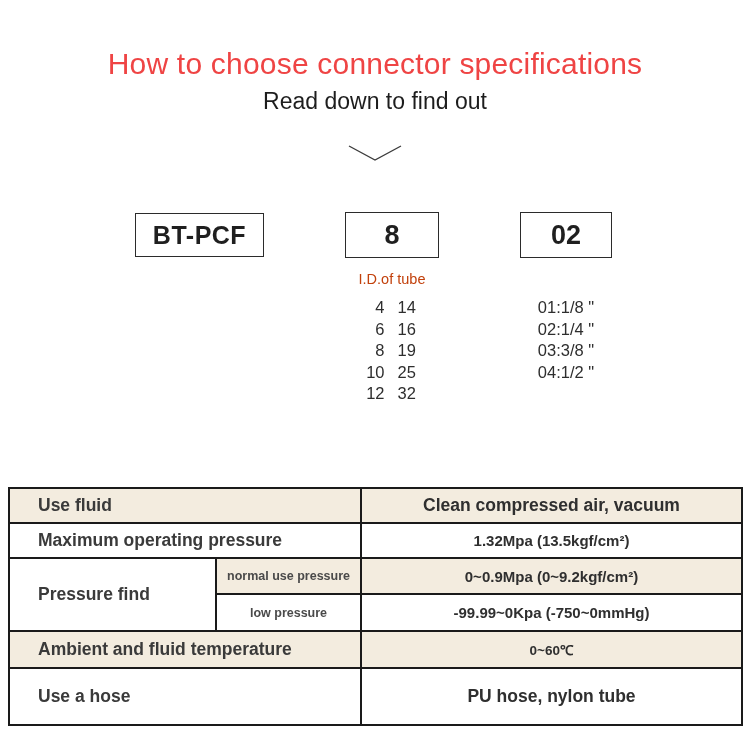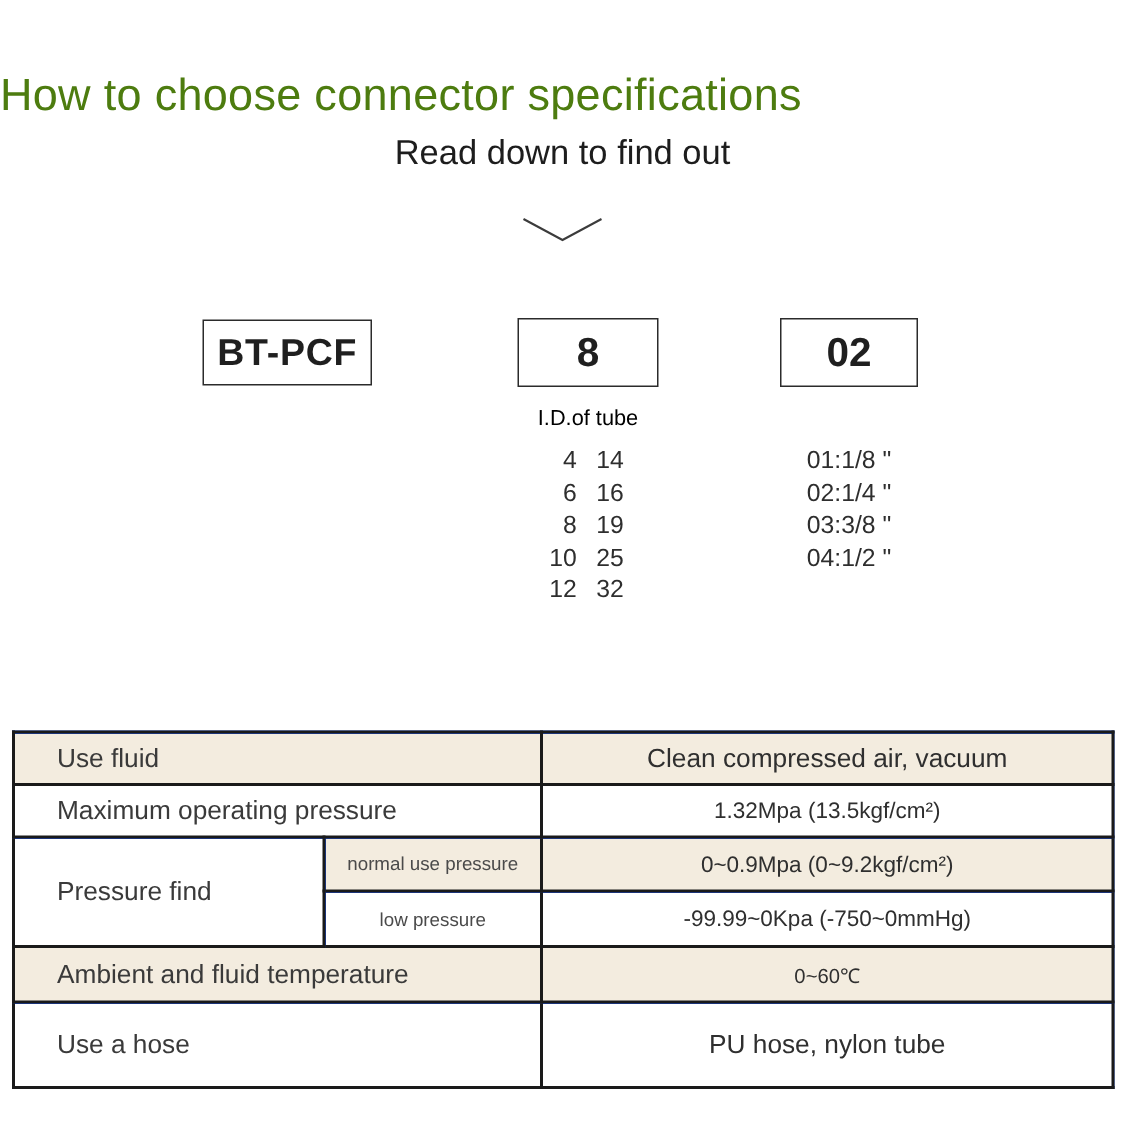--- a/index.html
+++ b/index.html
@@ -9,46 +9,46 @@
     font-family:"Liberation Sans", sans-serif;
     color:#333333;
     position:relative;
     overflow:hidden;
   }
   .canvas { position:relative; width:750px; height:750px; }
 
   
   .title {
     position:absolute; top:47px; left:0; width:100%;
-    text-align:left; font-size:30px; letter-spacing:0.2px;
-    color:#4d7c0f;
+    text-align:center; font-size:30px; letter-spacing:0.2px;
+    color:#ef4444;
   }
   .subtitle {
     position:absolute; top:88px; left:0; width:100%;
     text-align:center; font-size:23px; color:#1d1d1d;
   }
   .chevron {
     position:absolute; top:143px; left:347px;
     width:56px; height:20px;
   }
 
   
   .code-box {
     position:absolute;
     border:1.5px solid #2b2b2b;
     display:flex; align-items:center; justify-content:center;
     font-weight:bold; color:#1f1f1f; background:#fff;
   }
-  .box-series { left:135px; top:213px; width:113px; height:44px; font-size:25px; letter-spacing:0.5px; }
+  .box-series { left:135px; top:213px; width:129px; height:44px; font-size:25px; letter-spacing:0.5px; }
   .box-tube   { left:345px; top:212px; width:94px;  height:46px; font-size:27px; }
   .box-thread { left:520px; top:212px; width:92px;  height:46px; font-size:27px; }
 
   .col-title {
     position:absolute; top:271px; text-align:center;
-    font-size:14.5px; color:#000000;
+    font-size:14.5px; color:#c2410c;
   }
   .col-title-tube   { left:333px; width:118px; }
   .col-title-thread { left:490px; width:152px; }
 
   .tube-list {
     position:absolute; left:333px; top:297px; width:118px;
     font-size:16.5px; color:#2e2e2e;
   }
   .tube-row {
     display:flex; justify-content:center; gap:13px;
@@ -61,21 +61,22 @@
     position:absolute; left:490px; top:297px; width:152px;
     text-align:center; font-size:16.5px; color:#2e2e2e;
   }
   .thread-list .thread-item { height:21.5px; line-height:21.5px; }
 
   
   table.spec-table {
     position:absolute; left:8px; top:487px;
     width:733px;
     border-collapse:collapse; table-layout:fixed;
-    background:#1d4ed8;
+    background:#fde047;
+    font-weight:bold;
   }
   .spec-table td {
     border:2px solid #1a1a1a;
     vertical-align:middle;
     overflow:hidden; white-space:nowrap;
   }
   .spec-table td.beige { background:#f3ecdf; }
   .spec-table td.white { background:#ffffff;margin-left:40px; }
   .spec-table td.label {
     padding-left:28px; text-align:left;

